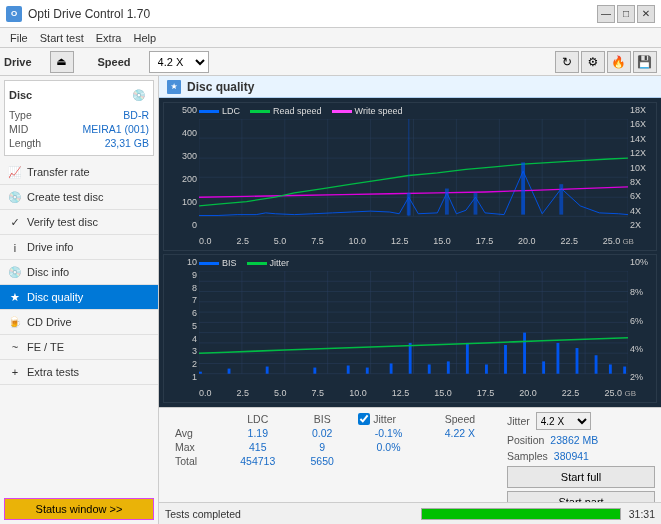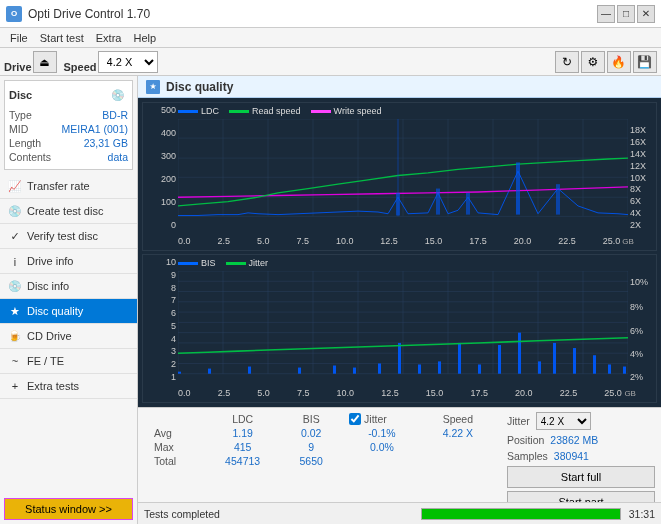--- a/index.html
+++ b/index.html
@@ -11,34 +11,34 @@
     .titlebar-icon { width: 16px; height: 16px; background: #4a90d9; border-radius: 2px; display: flex; align-items: center; justify-content: center; color: white; font-size: 8px; font-weight: bold; }
     .titlebar-title { font-size: 12px; font-weight: normal; color: #333; }
     .titlebar-controls { display: flex; gap: 2px; }
     .titlebar-btn { width: 18px; height: 18px; background: #e0e0e0; border: 1px solid #aaa; cursor: pointer; display: flex; align-items: center; justify-content: center; font-size: 10px; color: #333; }
 
     
     .menubar { background: #f5f5f5; display: flex; align-items: center; padding: 2px 4px; border-bottom: 1px solid #ccc; height: 20px; }
     .menu-item { padding: 1px 6px; cursor: pointer; font-size: 11px; color: #333; }
 
     
-    .drivebar { background: #f5f5f5; display: flex; align-items: flex-end; padding: 2px 4px; border-bottom: 1px solid #ccc; height: 28px; gap: 1px; }
+    .drivebar { background: #f5f5f5; display: flex; align-items: center; padding: 2px 4px; border-bottom: 1px solid #ccc; height: 28px; gap: 18px; }
     .drive-label { font-size: 11px; font-weight: bold; color: #333; }
     .drive-select { height: 22px; font-size: 11px; min-width: 200px; border: 1px solid #aaa; background: white; padding: 0 4px; }
     .eject-btn { width: 24px; height: 22px; background: #e8e8e8; border: 1px solid #aaa; cursor: pointer; display: flex; align-items: center; justify-content: center; }
     .speed-label { font-size: 11px; font-weight: bold; color: #333; margin-left: 6px; }
     .speed-select { height: 22px; font-size: 11px; min-width: 60px; border: 1px solid #aaa; background: white; padding: 0 4px; }
     .toolbar-icons { display: flex; gap: 2px; margin-left: auto; }
     .toolbar-icon-btn { width: 24px; height: 22px; background: #e8e8e8; border: 1px solid #aaa; cursor: pointer; display: flex; align-items: center; justify-content: center; font-size: 12px; }
 
     
     .main { display: flex; height: calc(524px - 76px); }
 
     
-    .sidebar { width: 138px; background: #f5f5f5; border-right: 1px solid #ccc; display: flex; flex-direction: column; overflow: hidden; }
+    .sidebar { width: 159px; background: #f5f5f5; border-right: 1px solid #ccc; display: flex; flex-direction: column; overflow: hidden; }
     
     
     .disc-panel { background: #fff; border: 1px solid #ccc; margin: 4px; padding: 4px; }
     .disc-header { display: flex; align-items: center; justify-content: space-between; margin-bottom: 4px; }
     .disc-header-label { font-size: 11px; font-weight: bold; color: #333; }
     .disc-icon { width: 20px; height: 20px; display: flex; align-items: center; justify-content: center; }
     .disc-row { display: flex; justify-content: space-between; align-items: center; margin-bottom: 2px; font-size: 10.5px; }
     .disc-key { color: #555; }
     .disc-val { color: #1a6cc7; font-size: 10.5px; }
     .label-row { display: flex; align-items: center; gap: 3px; }
@@ -65,21 +65,21 @@
     
     .charts { flex: 1; display: flex; flex-direction: column; background: #1a2a3a; padding: 4px; gap: 3px; }
     
     
     .chart-wrap { flex: 1; position: relative; background: #1a2a3a; border: 1px solid #2a3a4a; }
     .chart-legend { position: absolute; top: 3px; left: 35px; display: flex; gap: 10px; z-index: 10; font-size: 9px; color: #ddd; }
     .legend-item { display: flex; align-items: center; gap: 3px; }
     .legend-dot { width: 20px; height: 3px; }
     
     .y-axis-left { position: absolute; left: 0; top: 0; bottom: 18px; width: 35px; display: flex; flex-direction: column; justify-content: space-between; padding: 2px 2px; align-items: flex-end; font-size: 9px; color: #ccc; }
-    .y-axis-right { position: absolute; right: 0; top: 0; bottom: 18px; width: 28px; display: flex; flex-direction: column; justify-content: space-between; padding: 2px 2px; align-items: flex-start; font-size: 9px; color: #ccc; margin-top: 20px; }
+    .y-axis-right { position: absolute; right: 0; top: 0; bottom: 18px; width: 28px; display: flex; flex-direction: column; justify-content: space-between; padding: 2px 2px; align-items: flex-start; font-size: 9px; color: #ccc; }
     .x-axis { position: absolute; bottom: 0; left: 35px; right: 20px; height: 18px; display: flex; justify-content: space-between; align-items: center; font-size: 9px; color: #ccc; }
     .x-axis-label { position: absolute; bottom: -1px; right: 0; font-size: 9px; color: #aaa; padding-right: 2px; }
 
     
     .stats-bar { background: #f5f5f5; border-top: 1px solid #ccc; display: flex; align-items: stretch; height: 95px; }
     .stats-table { flex: 1; padding: 4px 8px; }
     .stats-table table { width: 100%; border-collapse: collapse; font-size: 10.5px; }
     .stats-table th { color: #555; font-weight: normal; text-align: center; padding: 1px 8px; }
     .stats-table td { color: #1a6cc7; text-align: center; padding: 1px 8px; }
     .stats-table td.label-col { color: #555; text-align: left; }
@@ -154,24 +154,20 @@
         <span class="disc-key">Type</span>
         <span class="disc-val">BD-R</span>
       </div>
       <div class="disc-row">
         <span class="disc-key">MID</span>
         <span class="disc-val">MEIRA1 (001)</span>
       </div>
       <div class="disc-row">
         <span class="disc-key">Length</span>
         <span class="disc-val">23,31 GB</span>
-      </div>
-      <div class="disc-row">
-        <span class="disc-key">Contents</span>
-        <span class="disc-val">data</span>
       </div>
     </div>
 
     <div class="sidebar-menu">
       <div class="sidebar-item">
         <span class="si-icon">📈</span>
         <span>Transfer rate</span>
       </div>
       <div class="sidebar-item">
         <span class="si-icon">💿</span>

